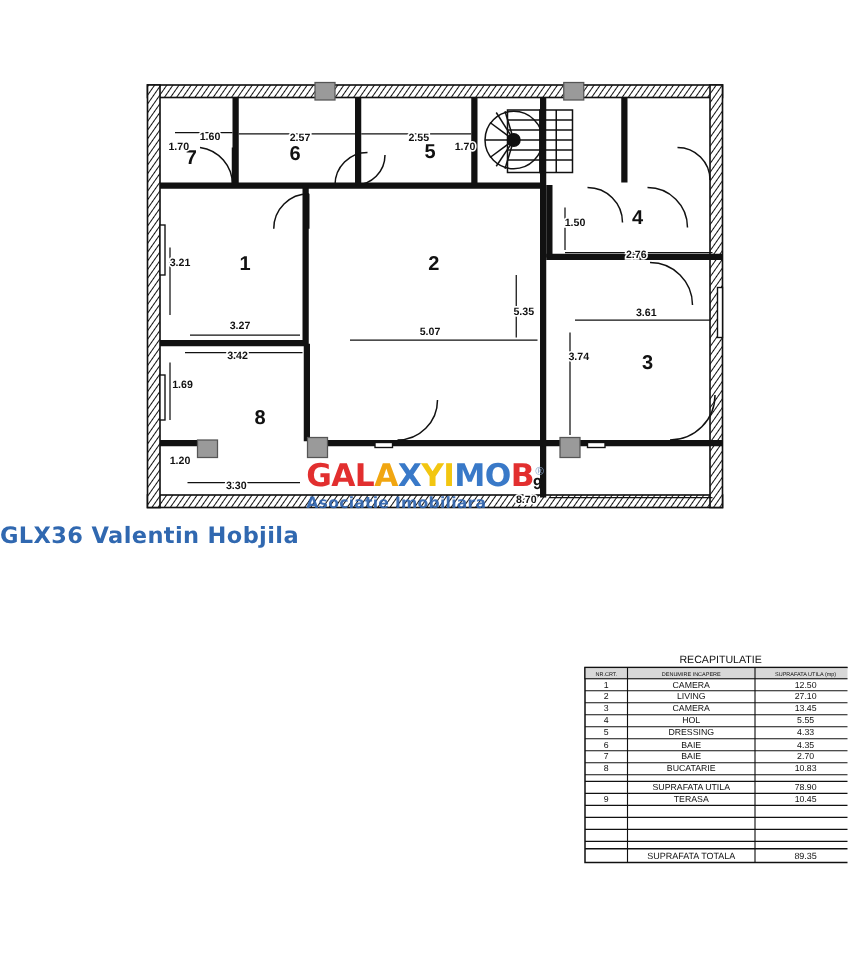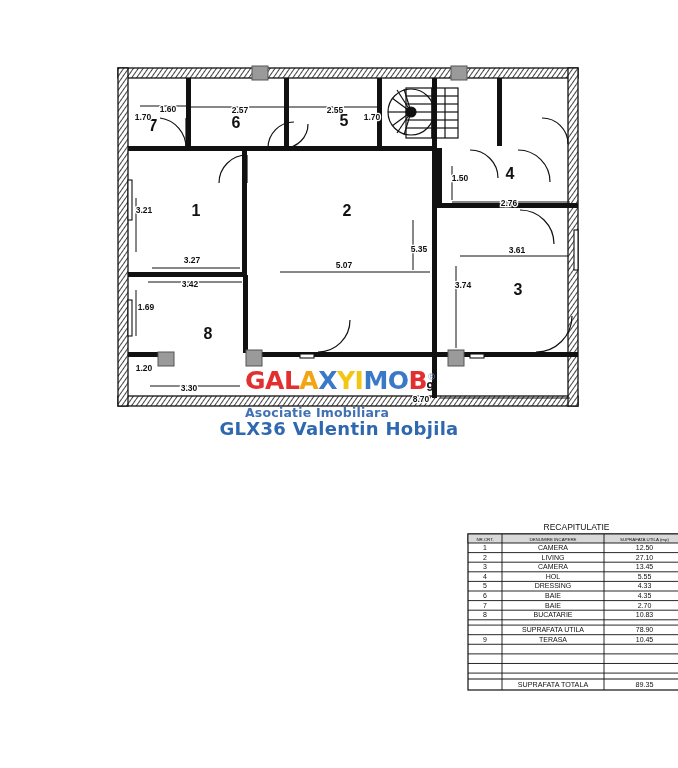--- a/index.html
+++ b/index.html
@@ -47,32 +47,31 @@
     vertical-align: super;
     color: #8aa4c8;
     font-weight: normal;
   }
   #wm-sub {
     font-size: 12.5px;
     font-weight: bold;
     font-family: "DejaVu Sans", sans-serif;
     color: #2d62ad;
     letter-spacing: 0.2px;
-    margin-top: 12px;
+    margin-top: 1px;
     white-space: nowrap;
     opacity: 0.9;
   }
 
   
   #caption {
     position: absolute;
     left: 0;
     top: 418px;
     width: 678px;
-    text-align: center;
     font-size: 18px;
     font-weight: bold;
     font-family: "DejaVu Sans", sans-serif;
     color: #3068b0;
     letter-spacing: 0.3px;
   }
 
   
   #recap {
     position: absolute;

